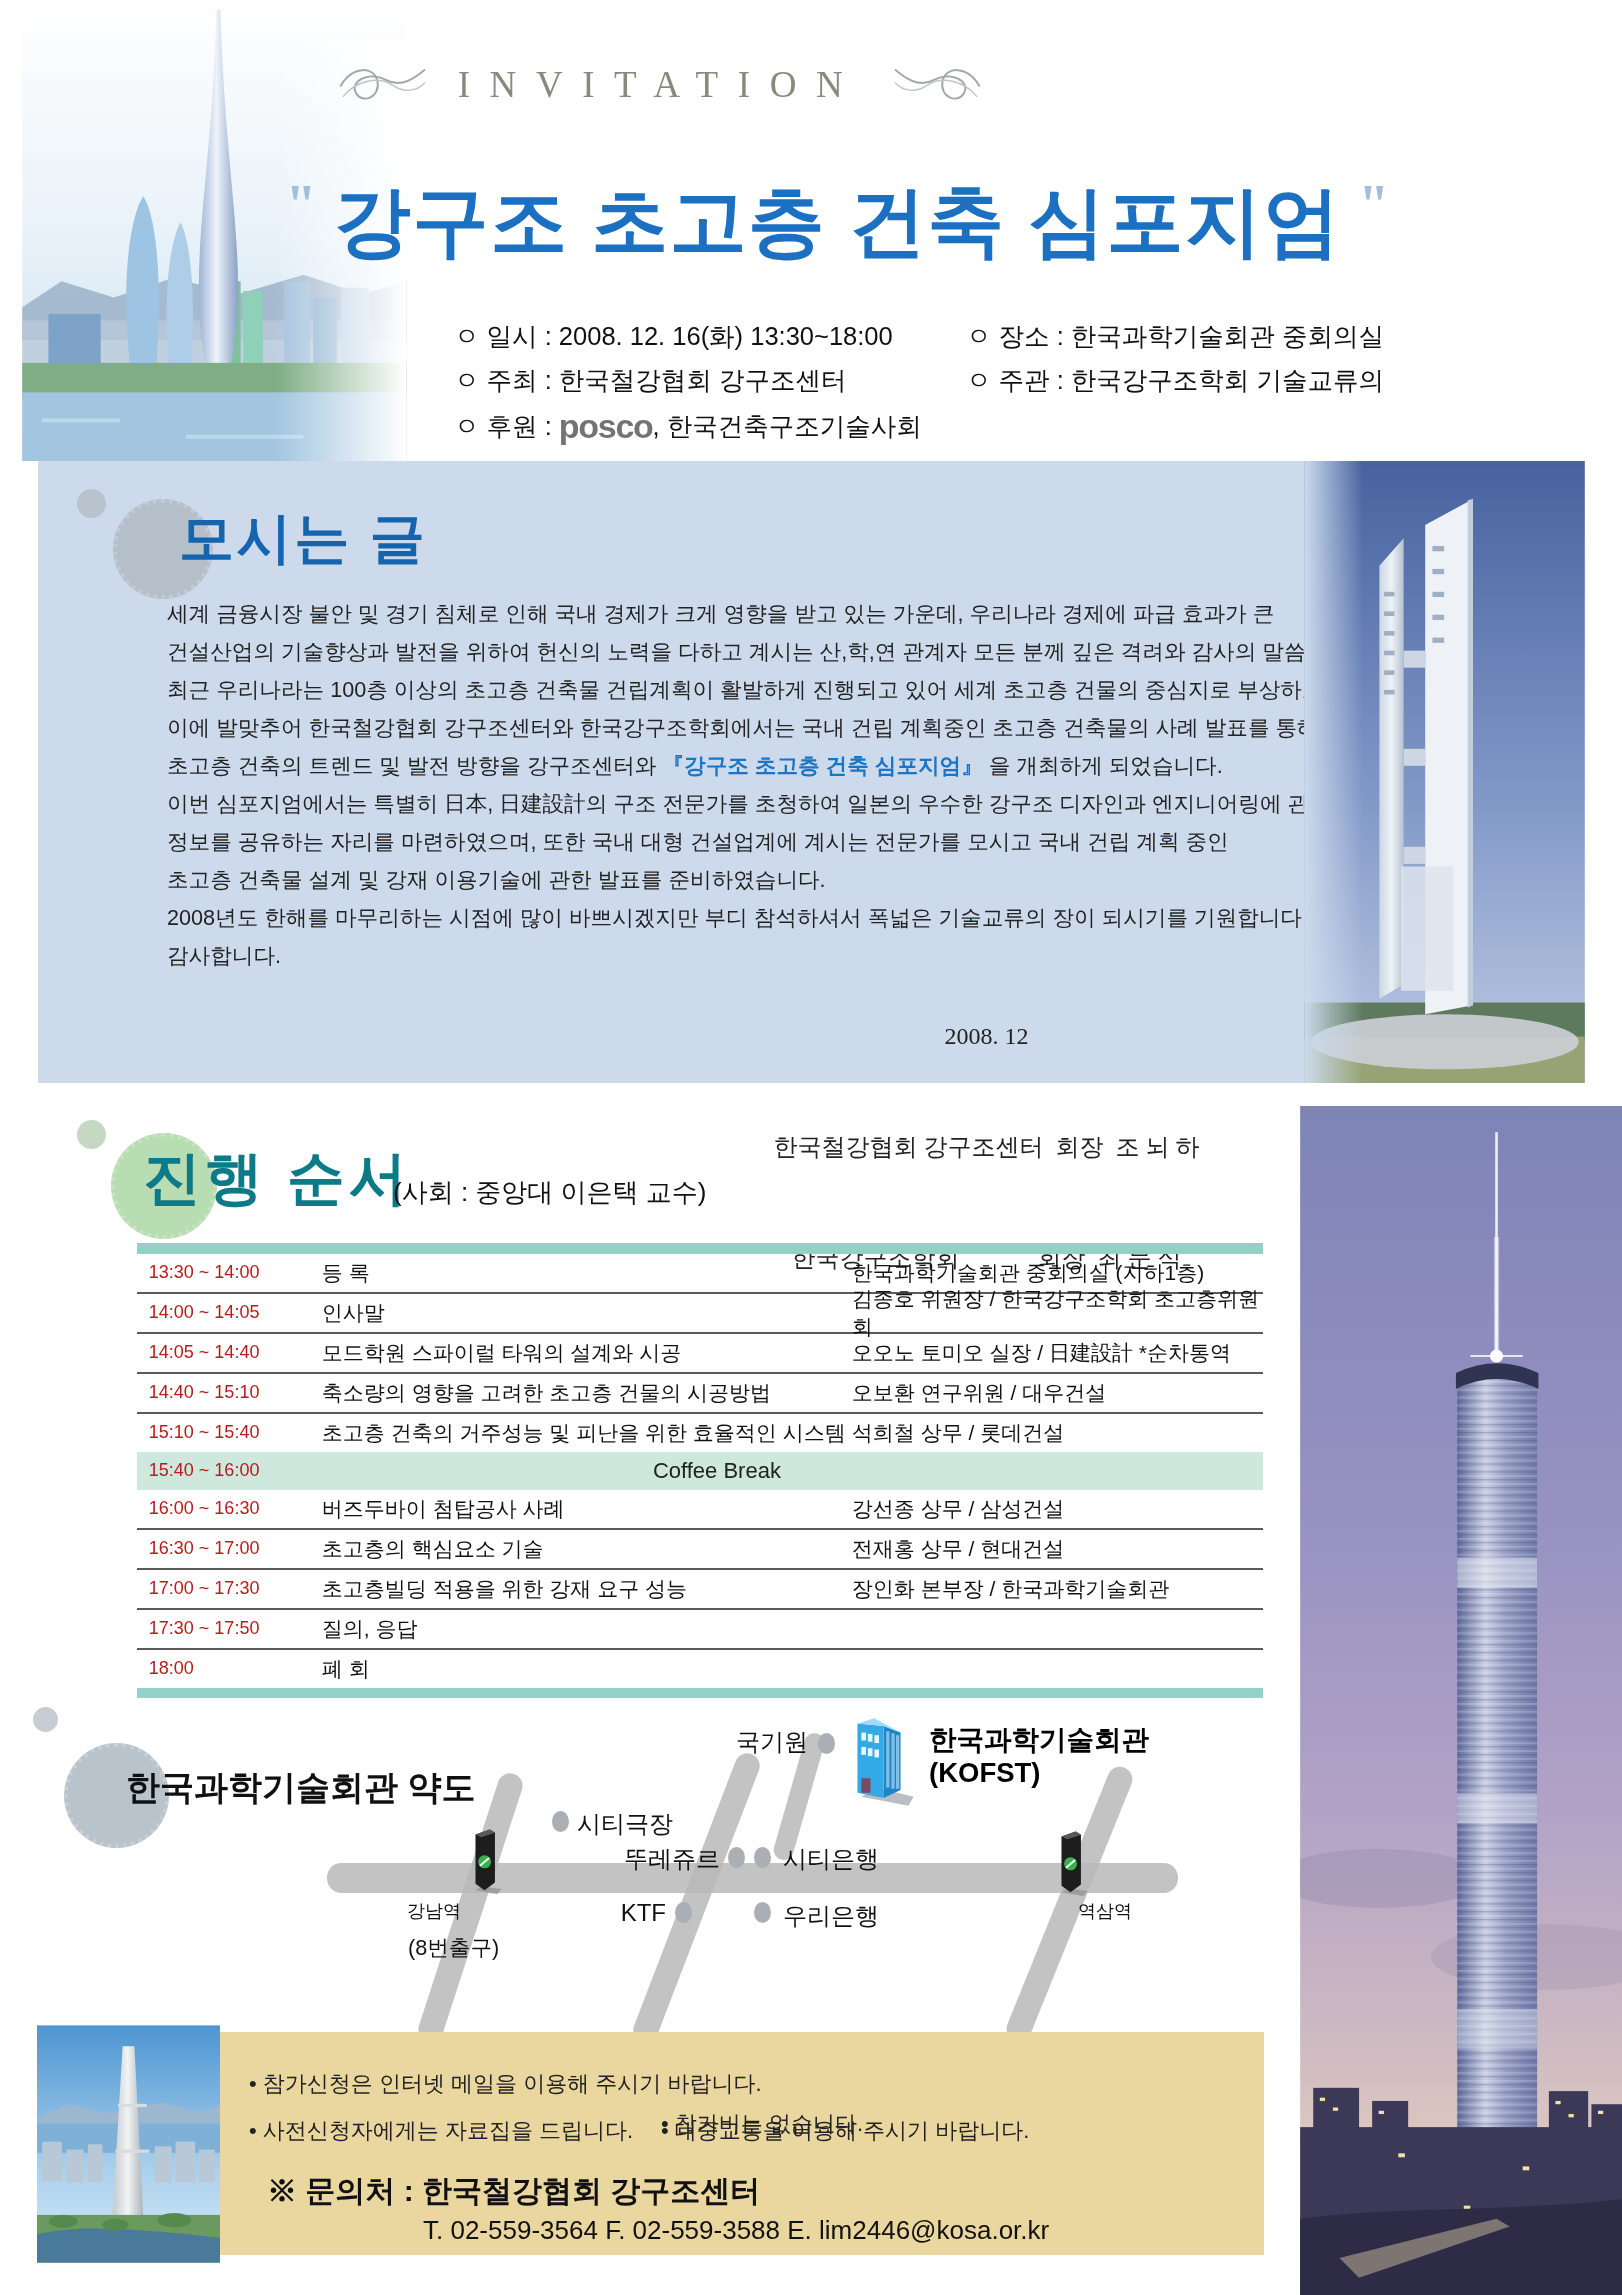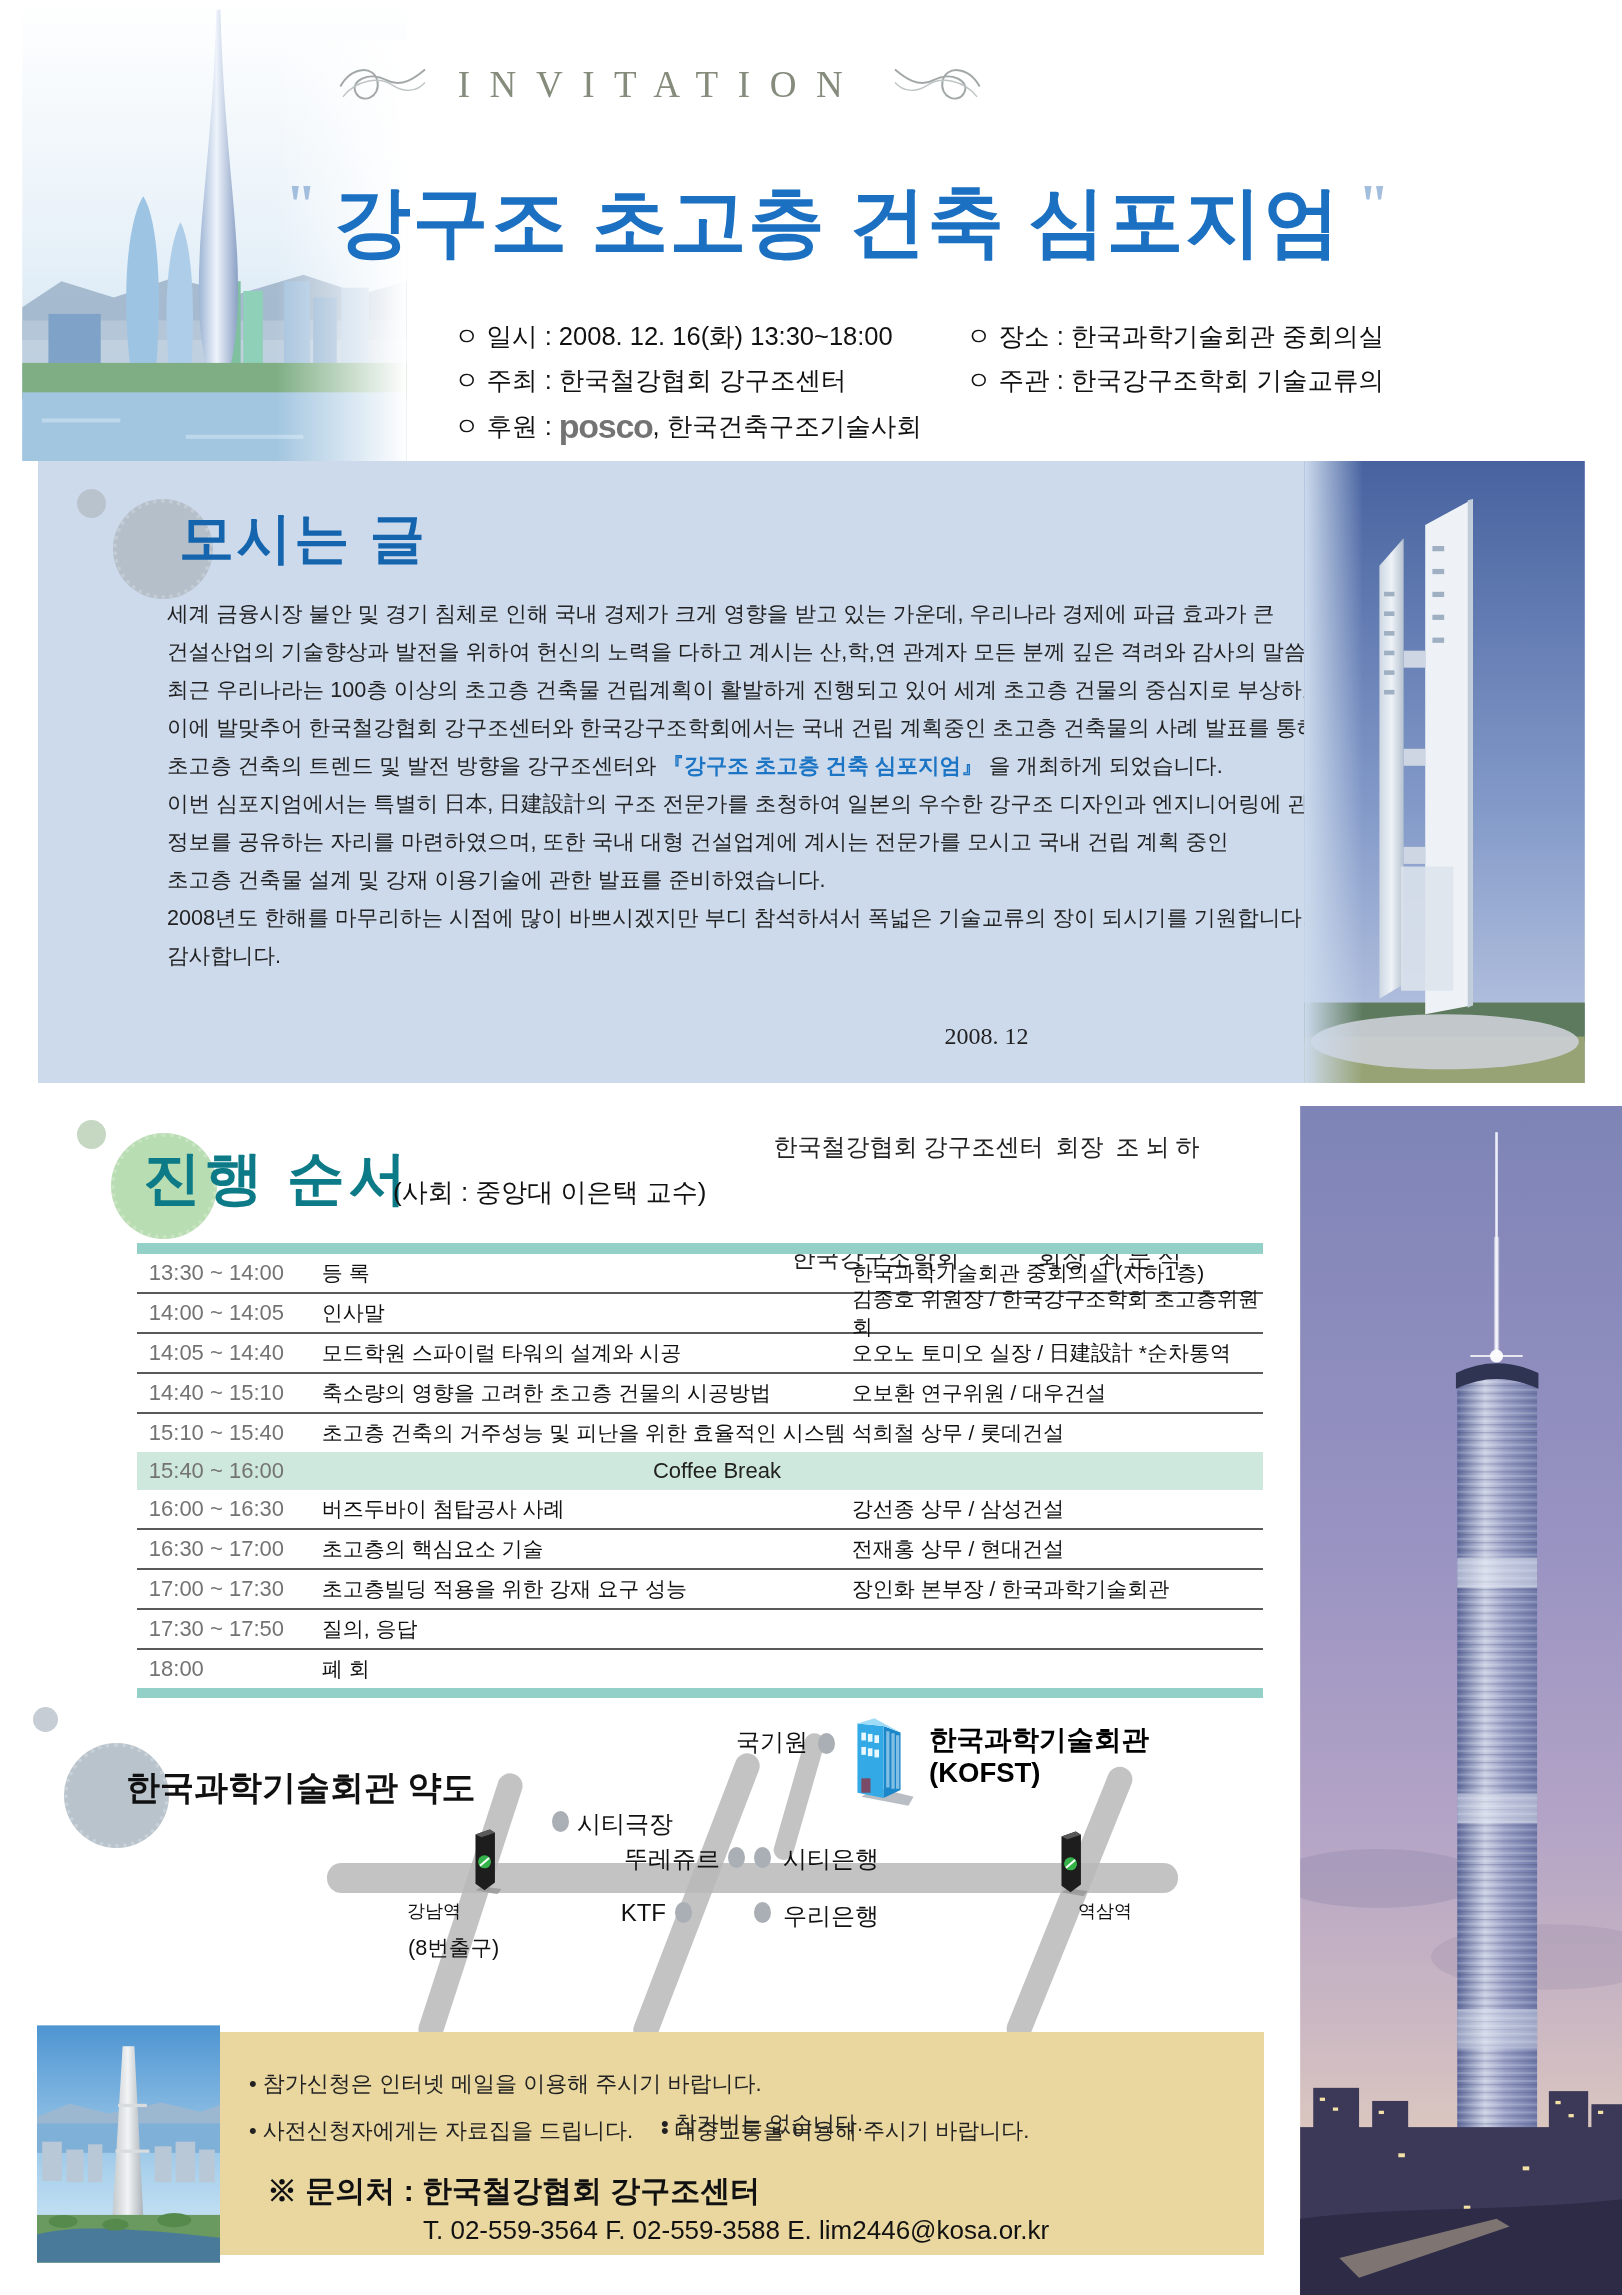--- a/index.html
+++ b/index.html
@@ -27,21 +27,21 @@
   .g-line .hl{color:#1b74c4;font-weight:700;}
   .signature{text-align:center;font-family:"Liberation Serif", serif;font-size:24px;line-height:37px;color:#222;white-space:pre;}
 
   
   .sched-heading{font-size:58px;font-weight:700;color:#0c7b87;letter-spacing:3.9px;}
   .sched-mc{font-size:26px;color:#111;}
   .schedule-table{left:137px;top:1243px;width:1126px;}
   .t-bar{height:10.5px;background:#93d1c8;}
   .s-row{position:relative;height:38px;display:flex;align-items:center;border-bottom:2px double #5a5a5a;}
   .s-row:nth-child(5),.s-row.brk,.s-row:last-child{border-bottom:none;}
-  .s-time{width:173px;padding-left:11.8px;font-size:22px;color:#737373;flex:none;}
+  .s-time{width:173px;padding-left:11.8px;font-size:18px;color:#b91c1c;flex:none;}
   .s-topic{width:530px;font-size:21px;color:#111;flex:none;}
   .s-speaker{font-size:21px;color:#111;}
   .s-row.brk{background:#cfe8dd;}
   .s-break{flex:1;text-align:center;font-size:22px;color:#222;padding-right:151px;}
 
   
   .map-heading{font-size:34px;font-weight:700;color:#101010;}
   .road{background:#b9b9b9;opacity:.85;border-radius:14.4px;}
   .map-dot{width:17px;height:21px;border-radius:50%;background:#a9afb5;}
   .map-label{font-size:24px;color:#111;white-space:nowrap;}

